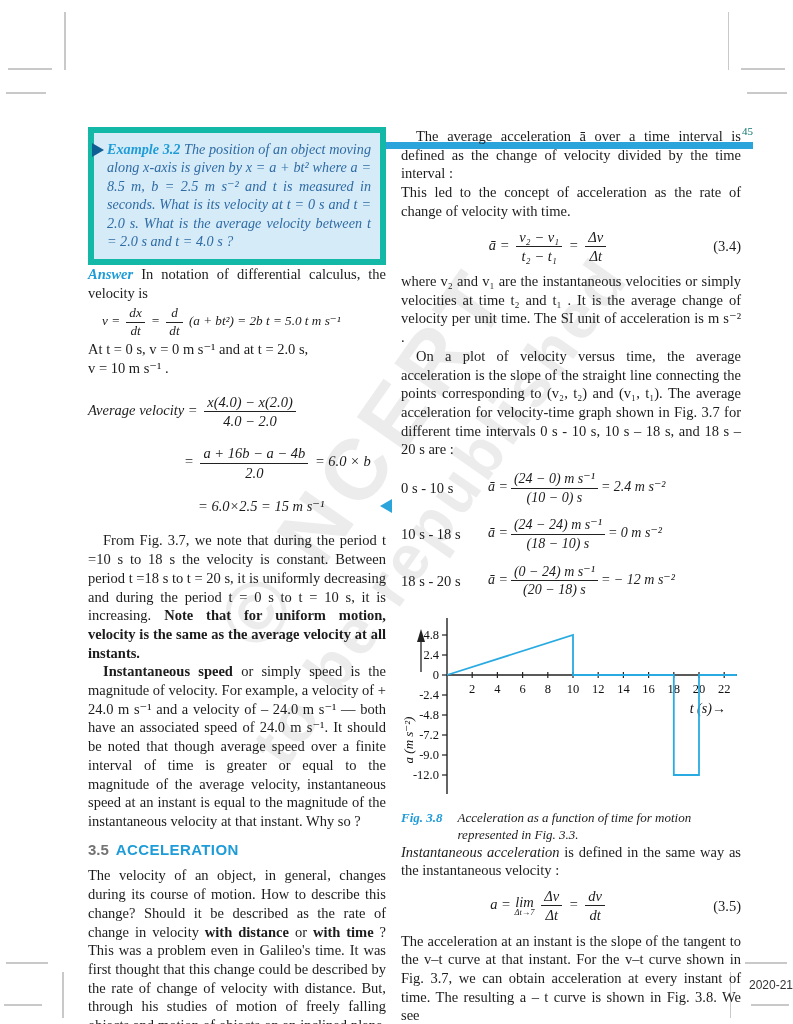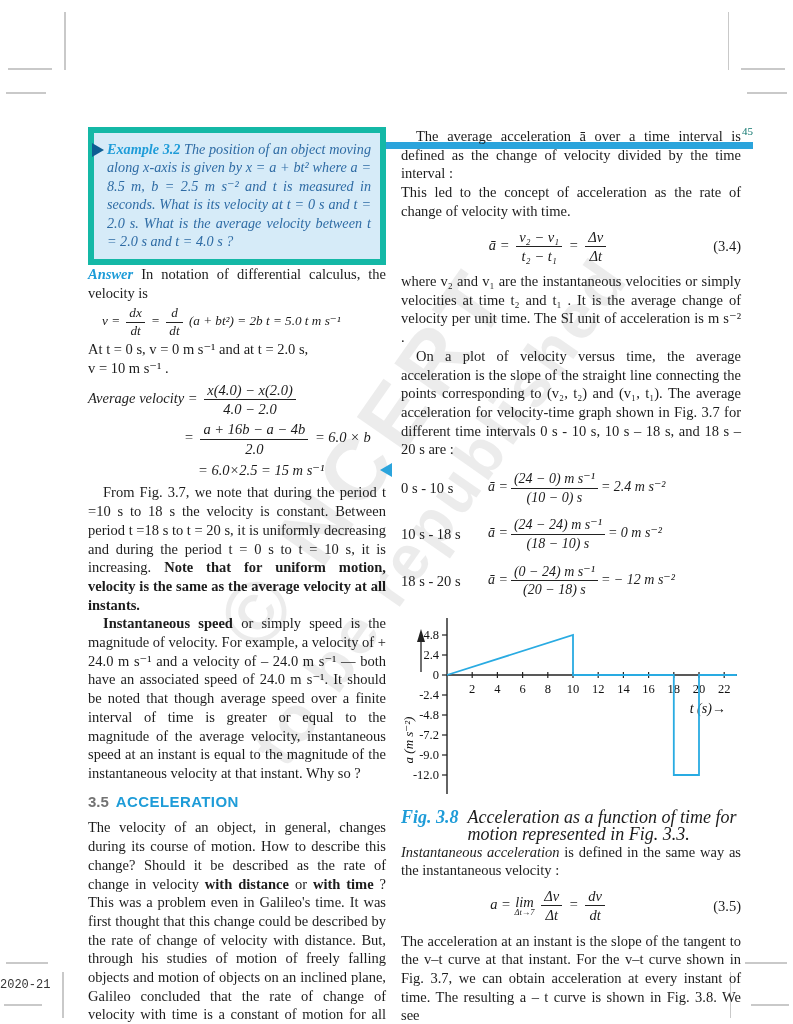--- a/index.html
+++ b/index.html
@@ -30,21 +30,21 @@
   .example-marker{position:absolute;left:-2px;top:10px;width:0;height:0;
                   border-top:7px solid transparent;border-bottom:7px solid transparent;
                   border-left:12px solid #0d5e93;}
   
   .answer-label{color:#1e9cd8;font-weight:bold;font-style:italic;}
   .eq{font-style:italic;}
   .eq-v{font-size:13.2px;margin:3px 0 2px 14px;line-height:1.1;}
   .frac{display:inline-block;vertical-align:middle;text-align:center;line-height:1.12;margin:0 3px;}
   .frac .num{display:block;border-bottom:1px solid #222;padding:0 3px 1px;}
   .frac .den{display:block;padding:1px 3px 0;}
-  .avg-line{margin:4px 0;}
+  .avg-line{margin:16px 0;}
   .avg-2{margin-left:96px;}
   .avg-3{margin-left:110px;position:relative;}
   .answer-end{position:absolute;right:-6px;top:2px;width:0;height:0;
               border-top:7px solid transparent;border-bottom:7px solid transparent;
               border-right:12px solid #2ba4dc;}
   
   .section-h{font-family:"Liberation Sans","DejaVu Sans",sans-serif;font-weight:bold;
              font-size:15px;margin:10px 0 7px;}
   .section-h .num{color:#737373;}
   .section-h .ttl{color:#1e9cd8;margin-left:7px;letter-spacing:.4px;}
@@ -53,32 +53,32 @@
   .eq-tag{position:absolute;right:0;top:50%;transform:translateY(-50%);font-style:normal;}
   .lim{display:inline-block;text-align:center;vertical-align:middle;line-height:1;}
   .lim .w{display:block;font-style:italic;}
   .lim .s{display:block;font-size:8.5px;margin-top:-1px;}
   
   .interval-row{display:flex;align-items:center;gap:13px;margin:12px 0;text-align:left;}
   .interval-label{min-width:74px;}
   .interval-eq{font-size:14px;}
   
   .figure{margin-top:4px;}
-  .fig-caption{display:flex;gap:9px;font-size:18px;line-height:17px;font-style:italic;
+  .fig-caption{display:flex;gap:15px;font-size:13px;line-height:17px;font-style:italic;
                margin-top:2px;text-align:left;}
   .fig-caption .lbl{color:#1e9cd8;font-weight:bold;white-space:nowrap;}
   
   .watermark{position:absolute;left:50%;top:47%;transform:translate(-50%,-50%) rotate(-55deg);
              color:rgba(110,110,110,0.13);font-family:"Liberation Sans","DejaVu Sans",sans-serif;
              font-weight:bold;text-align:center;pointer-events:none;white-space:nowrap;}
   .watermark .l1{font-size:86px;letter-spacing:8px;}
   .watermark .l2{font-size:64px;letter-spacing:4px;margin-top:6px;}
   
-  .footer{position:absolute;left:0;right:0;top:978px;text-align:left;
-          font-family:Liberation Mono, monospace;font-size:12px;color:#333;}
+  .footer{position:absolute;left:0;right:0;top:978px;text-align:right;
+          font-family:Liberation Sans, sans-serif;font-size:12px;color:#333;}
   svg text{font-family:"Liberation Serif","DejaVu Serif",serif;}
 </style>
 </head>
 <body>
 
 <div class="page">
 
   <div class="crop" style="left:64px;top:12px;width:1.5px;height:58px;"></div>
   <div class="crop" style="left:8px;top:68px;width:44px;height:1.5px;"></div>
   <div class="crop" style="left:6px;top:92px;width:40px;height:1.5px;"></div>

